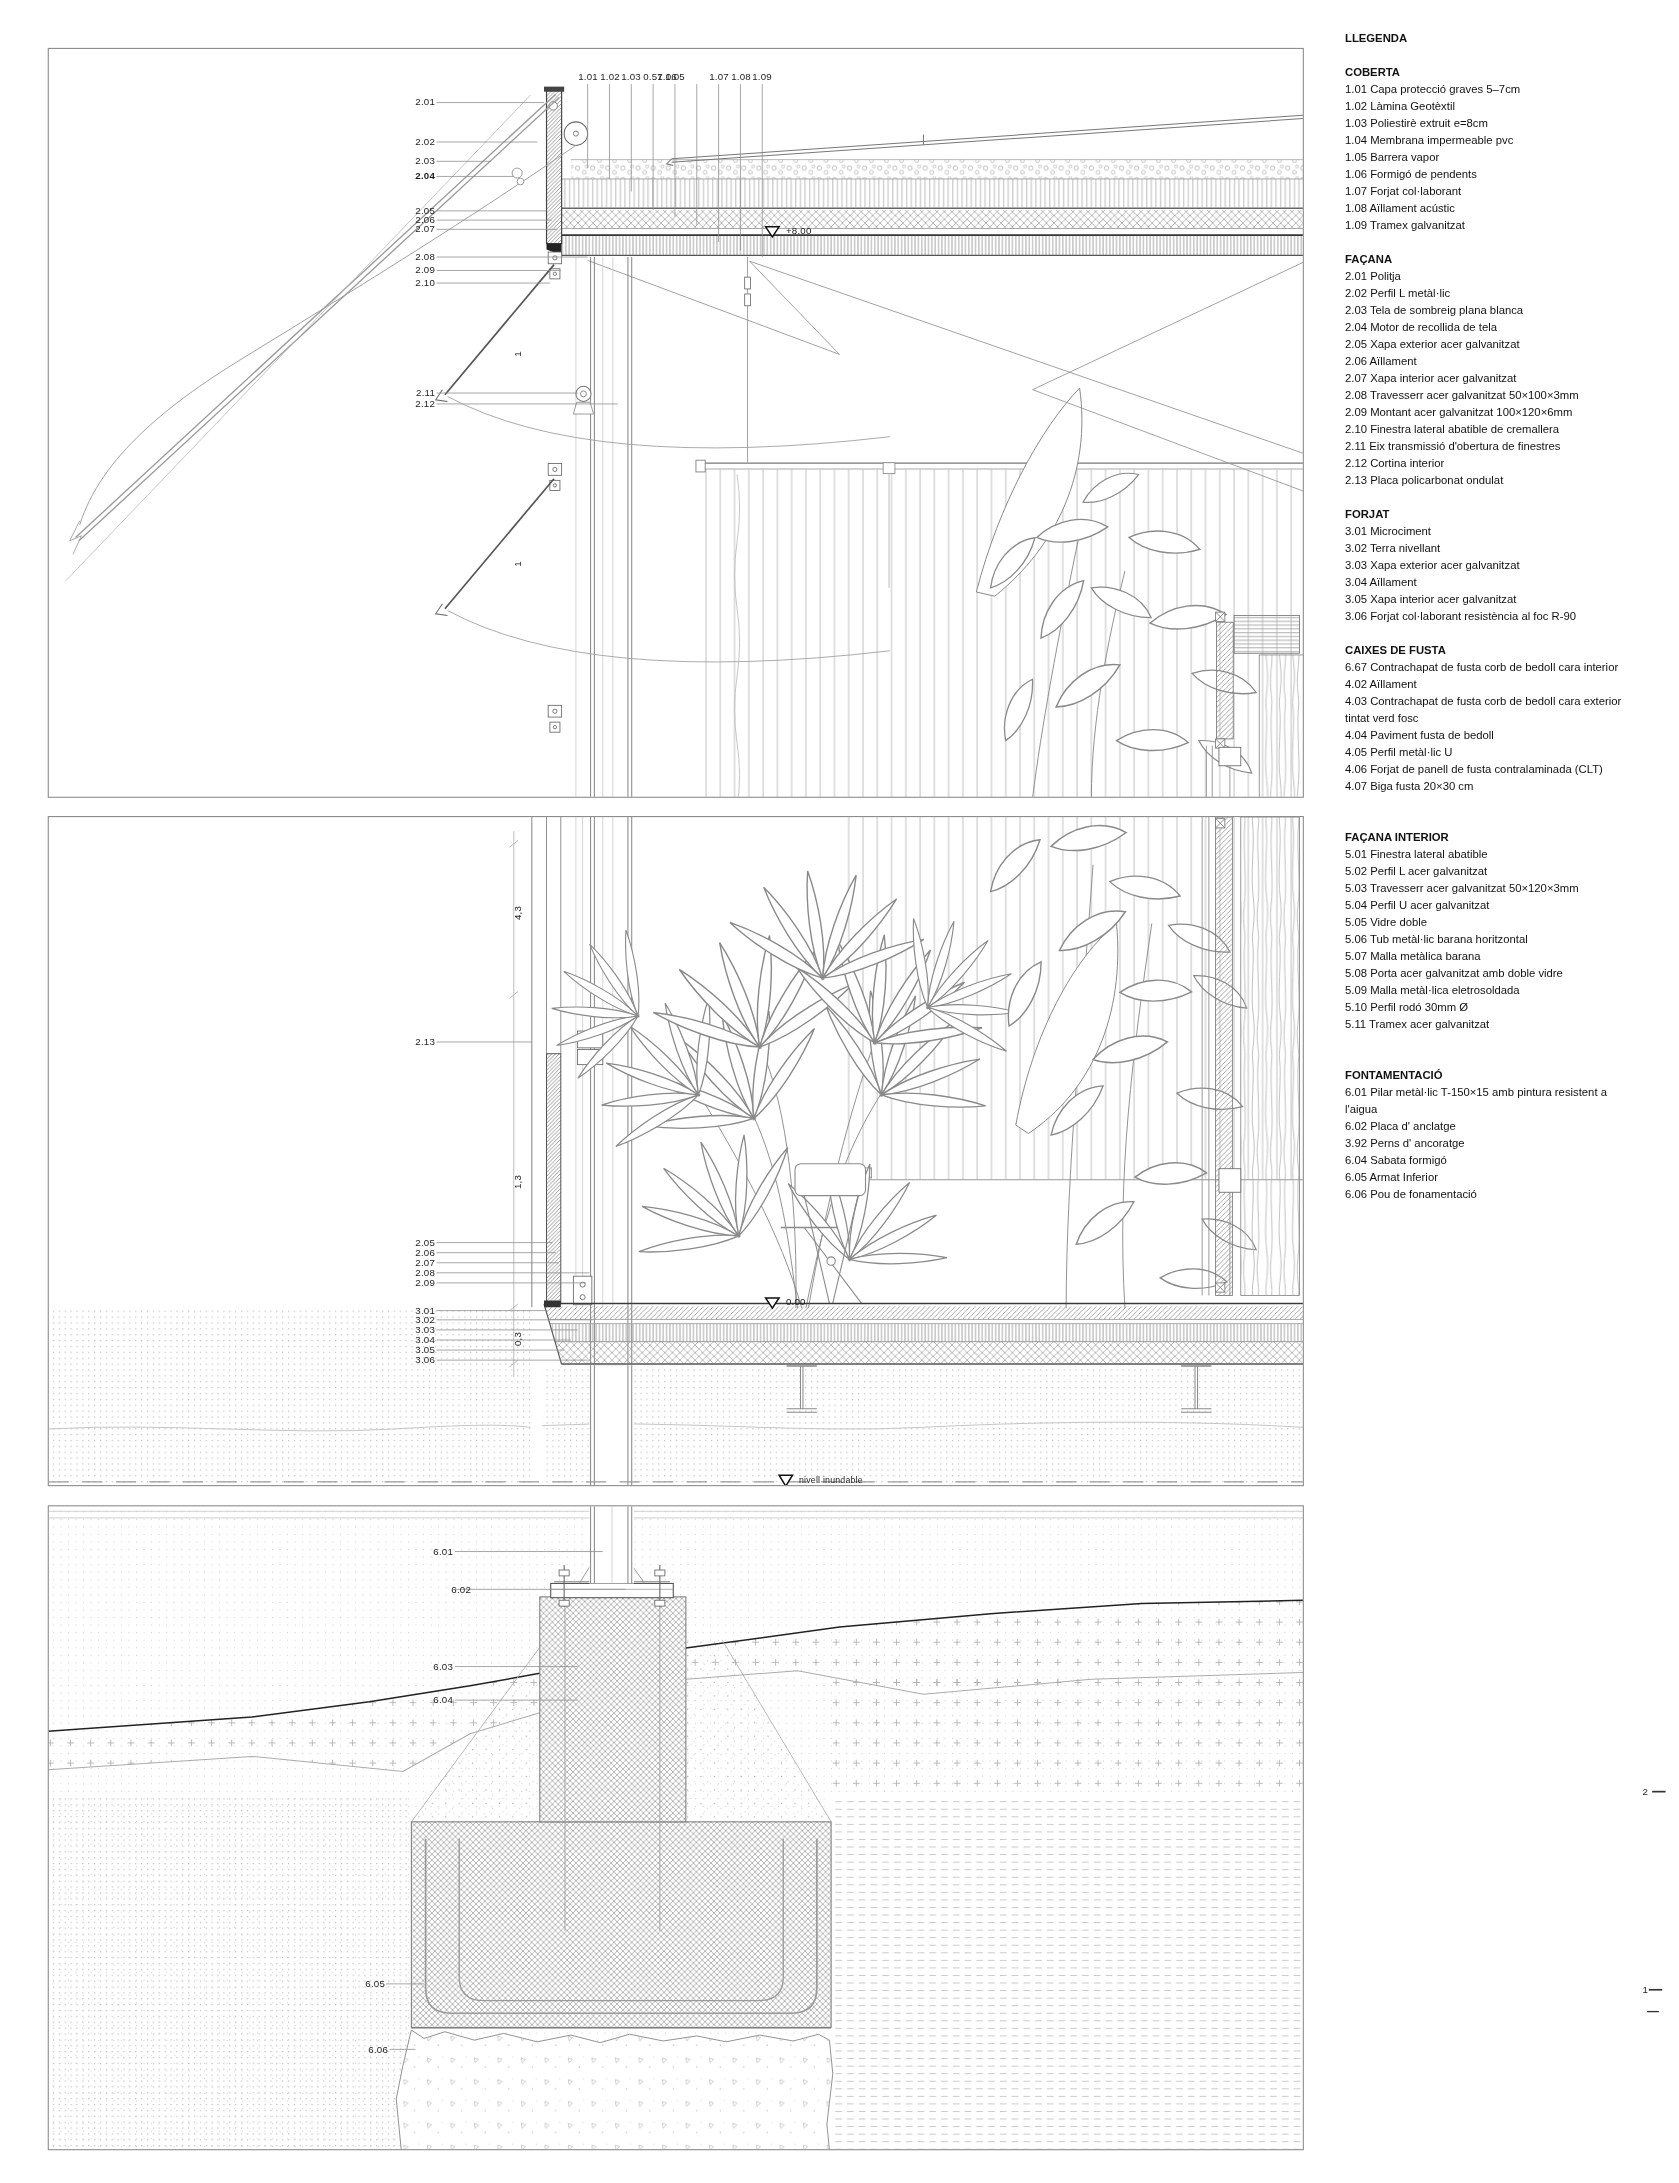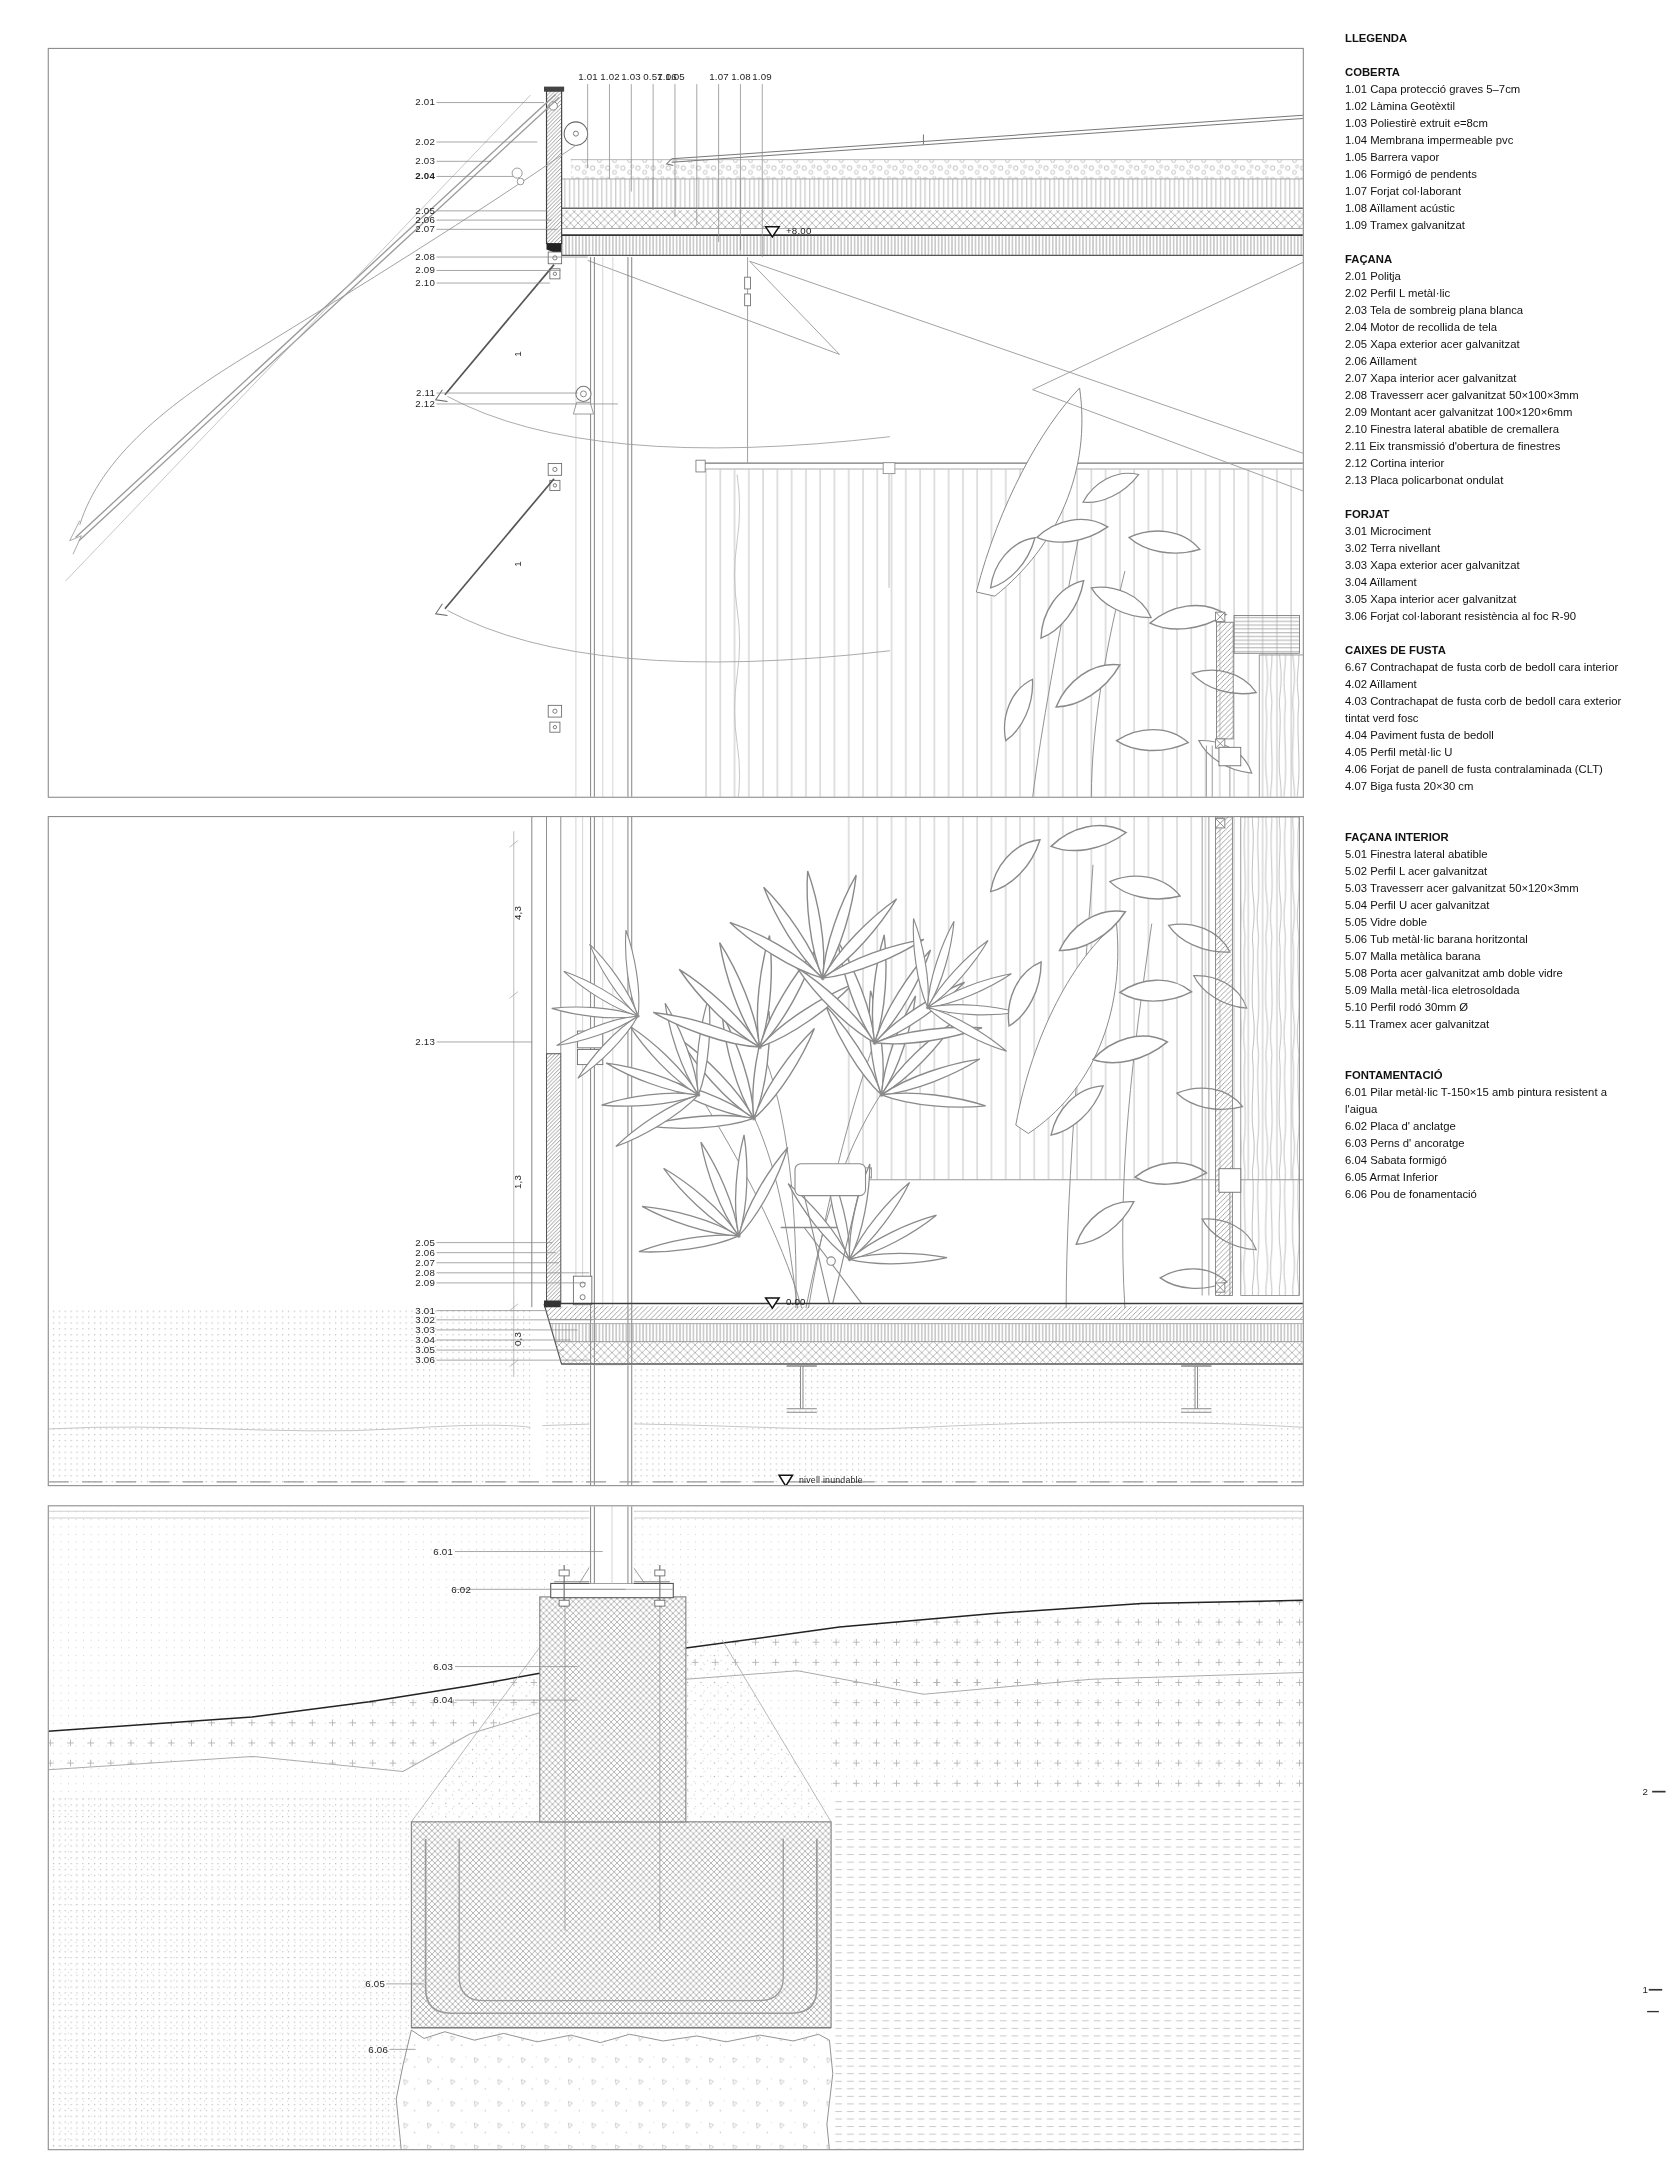--- a/index.html
+++ b/index.html
@@ -602,21 +602,21 @@
           <div class="legend-item">5.07 Malla metàlica barana</div>
           <div class="legend-item">5.08 Porta acer galvanitzat amb doble vidre</div>
           <div class="legend-item">5.09 Malla metàl·lica eletrosoldada</div>
           <div class="legend-item">5.10 Perfil rodó 30mm Ø</div>
           <div class="legend-item">5.11 Tramex acer galvanitzat</div>
         </div>
         <div class="legend-section">
           <h3>FONTAMENTACIÓ</h3>
           <div class="legend-item">6.01 Pilar metàl·lic T-150×15 amb pintura resistent a l'aigua</div>
           <div class="legend-item">6.02 Placa d' anclatge</div>
-          <div class="legend-item">6.03 Perns d' ancoratge</div>
+          <div class="legend-item">3.92 Perns d' ancoratge</div>
           <div class="legend-item">6.04 Sabata formigó</div>
           <div class="legend-item">6.05 Armat Inferior</div>
           <div class="legend-item">6.06 Pou de fonamentació</div>
         </div>
       </div>
 </div>
 
 </div>
 
 

